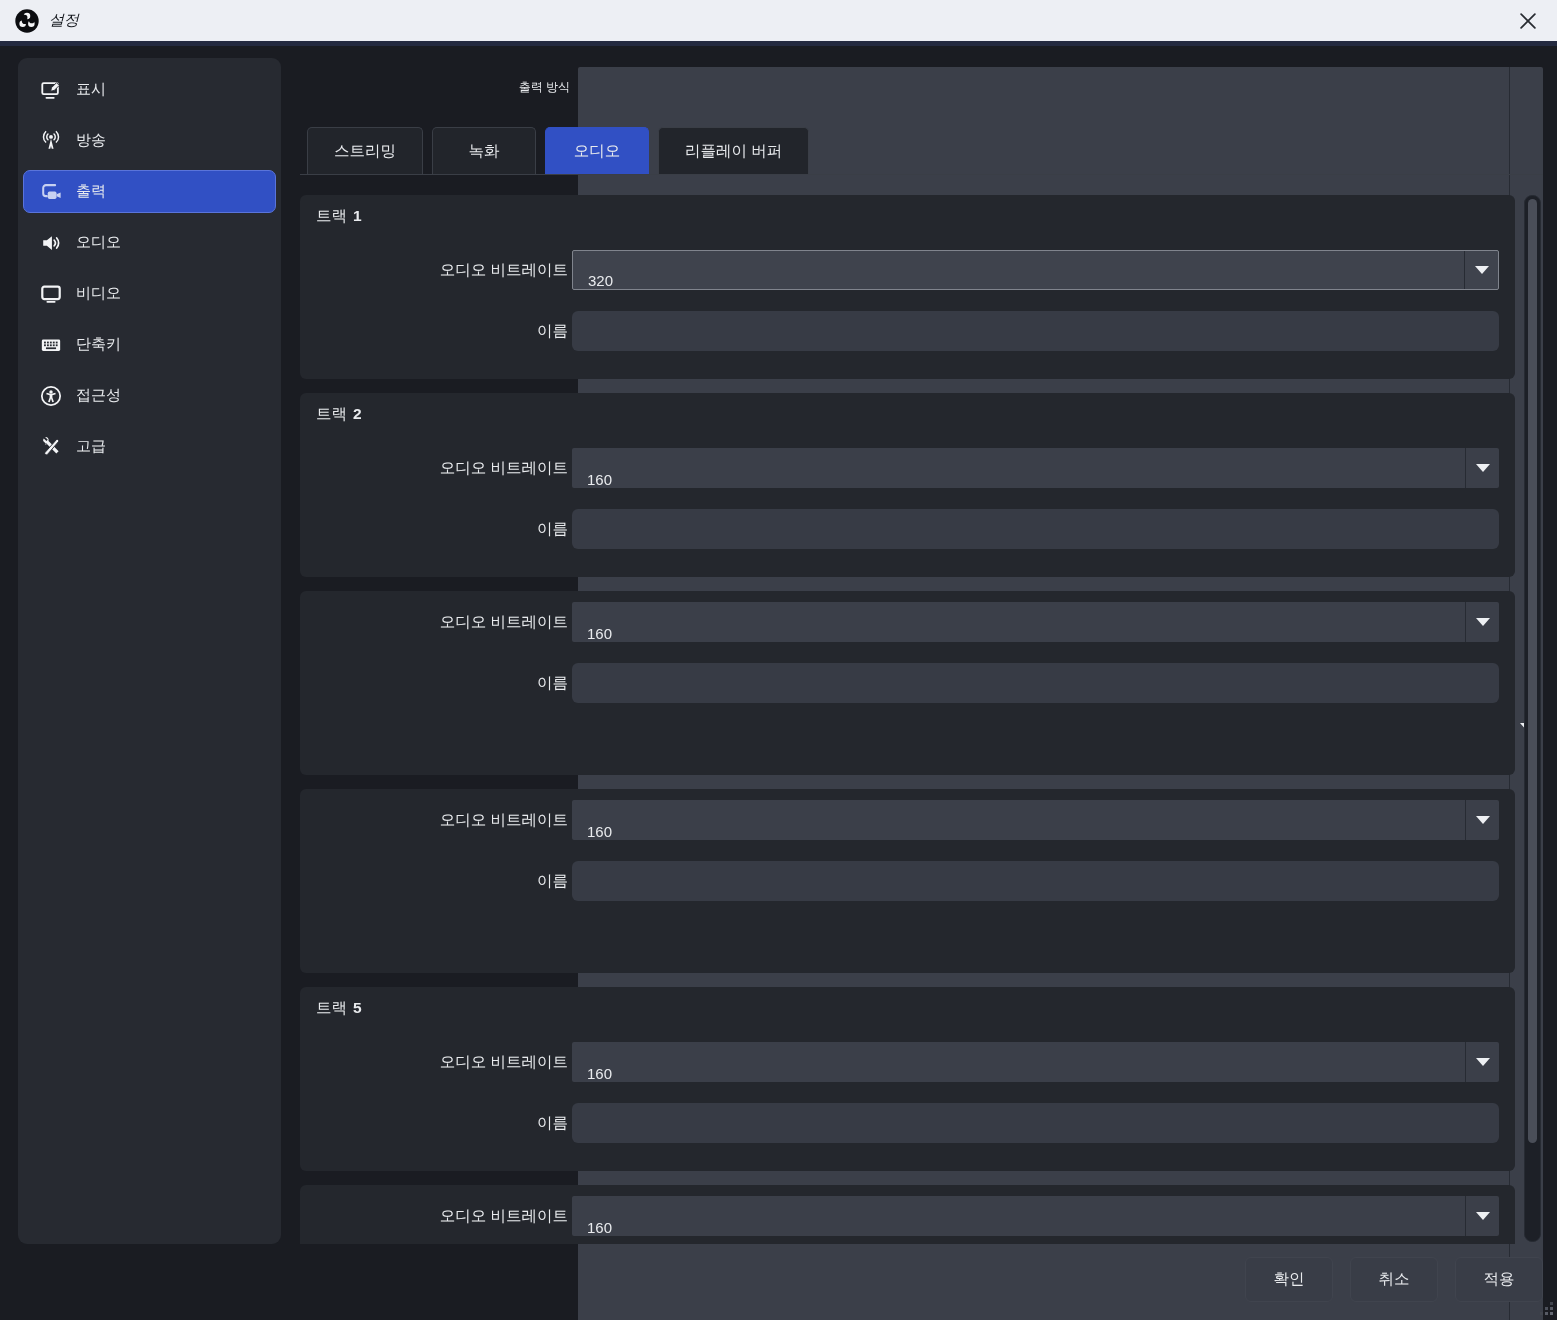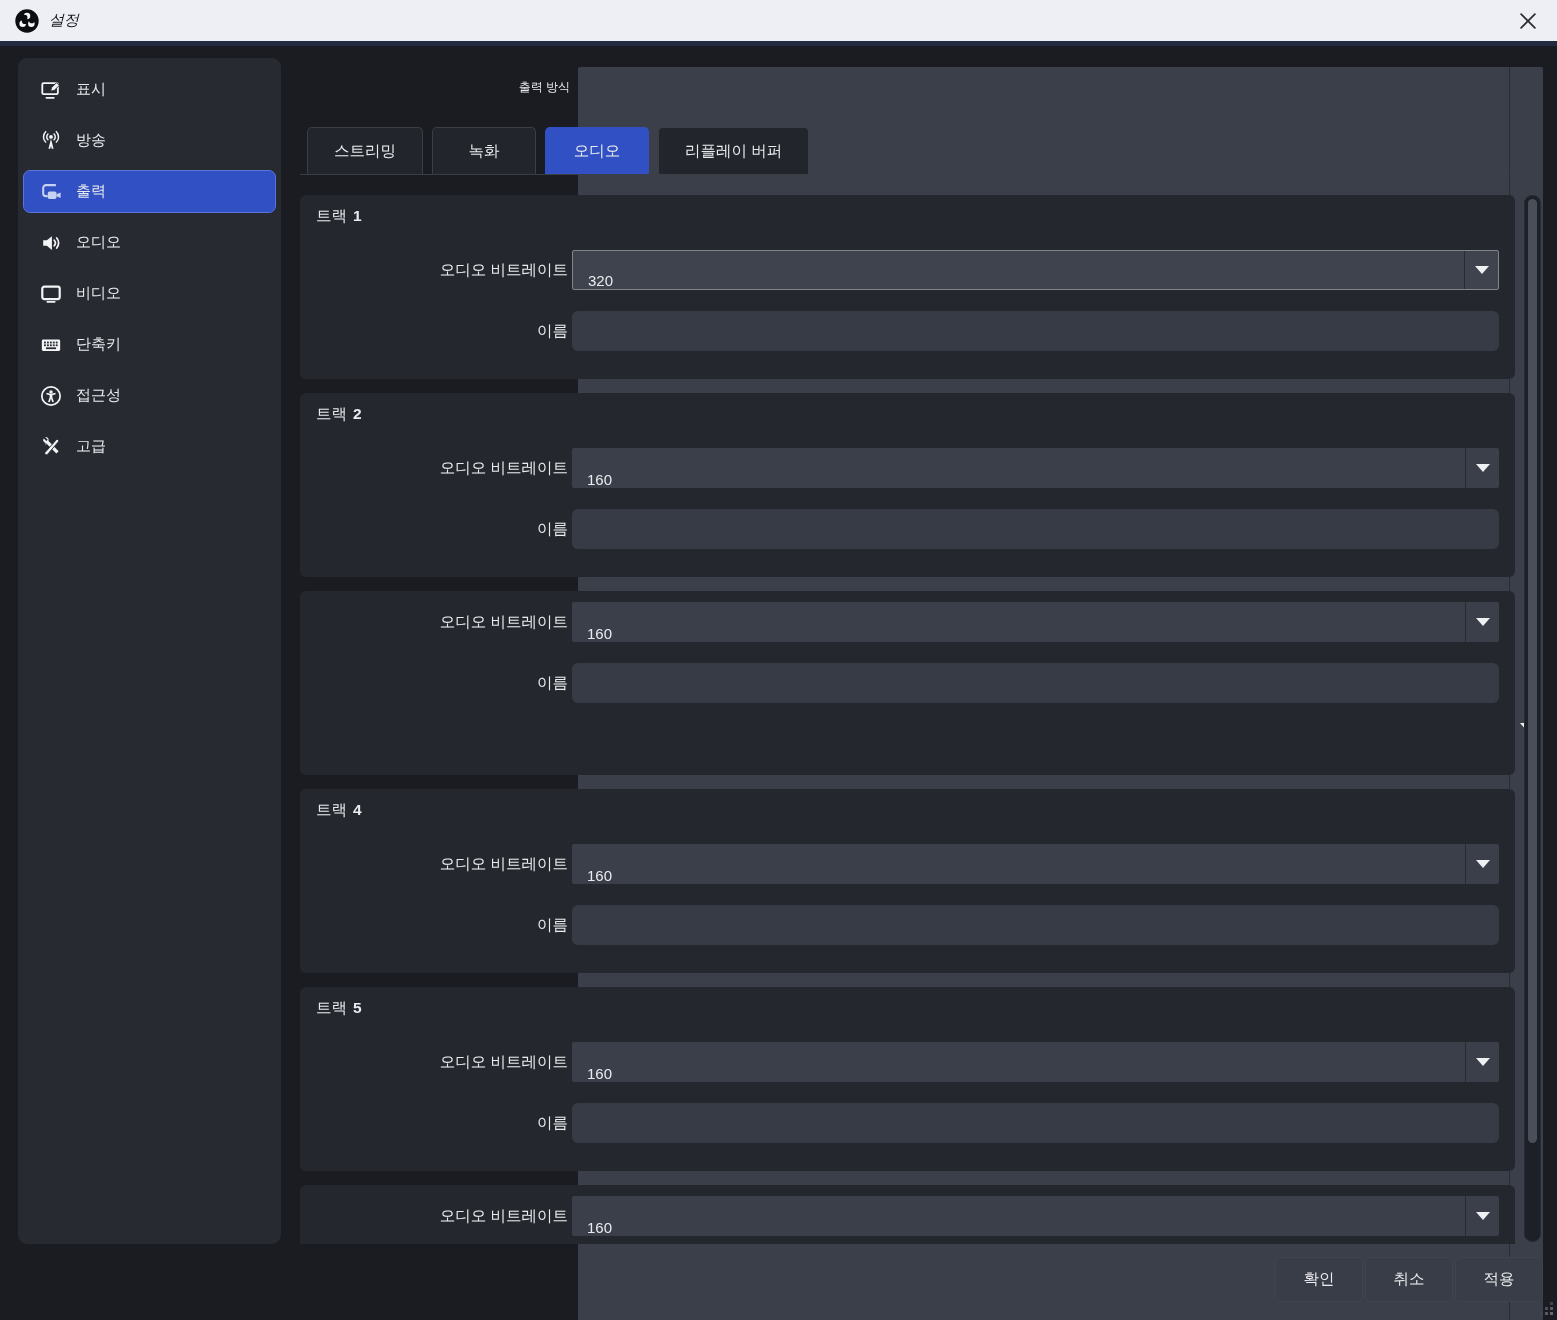--- a/index.html
+++ b/index.html
@@ -120,21 +120,21 @@
   .scrollbar-track{
     position:absolute;left:1524px;top:195px;width:17px;height:1047px;
     background:#1d2027;border:1px solid #272b33;border-radius:8px;
   }
   .scrollbar-thumb{
     position:absolute;left:3px;top:3px;width:9px;height:944px;
     background:#4a4e58;border-radius:4.5px;
   }
 
   
-  .footer{position:absolute;top:1257px;right:14px;display:flex;gap:2px;}
+  .footer{position:absolute;top:1257px;right:14px;display:flex;gap:17px;}
   .btn{
     width:88px;height:45px;
     background:var(--button-bg);border-radius:6px;border:1px solid #40444e;
     display:flex;align-items:center;justify-content:center;
     font-size:15.5px;color:var(--text);cursor:default;
   }
   .resize-grip{position:absolute;right:4px;bottom:5px;width:14px;height:14px;}
   .resize-grip::after{
     content:"";position:absolute;right:0;bottom:0;width:3px;height:3px;background:#666a74;
     box-shadow:-5px 0 #565a64,0 -5px #565a64,-10px 0 #41454e,0 -10px #41454e,-5px -5px #4c505a;
@@ -367,23 +367,20 @@
       </div>
     </div>
     <div class="frow">
       <div class="flabel">이름</div>
       <div class="field">
         <input type="text" class="text-input" value="" style="">
       </div>
     </div>
   </div>
     <div class="track">
-    <div class="track-title">
-      <span>트랙</span><span class="t-num">4</span>
-    </div>
     <div class="frow">
       <div class="flabel">오디오 비트레이트</div>
       <div class="field select">
         <span class="val">160</span>
         <span class="arrow-zone">
             <span class="triangle"></span>
           </span>
       </div>
     </div>
     <div class="frow">

